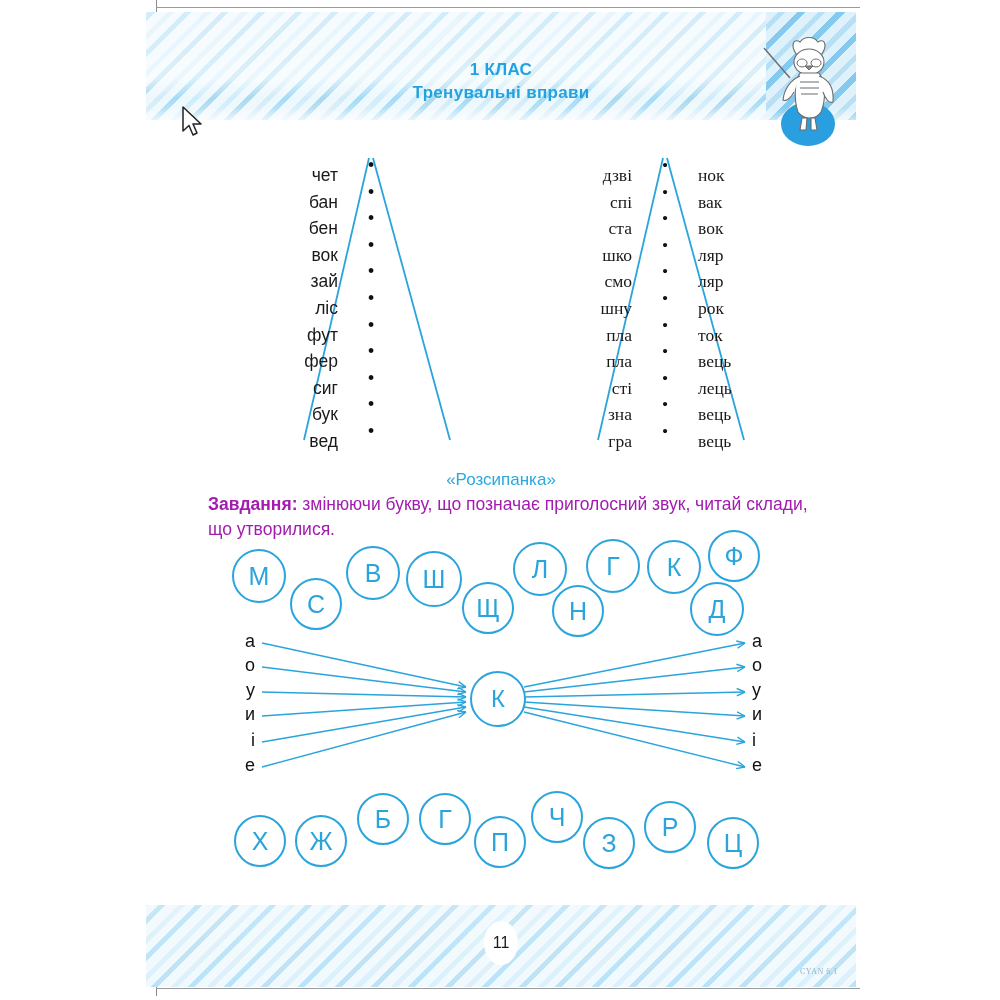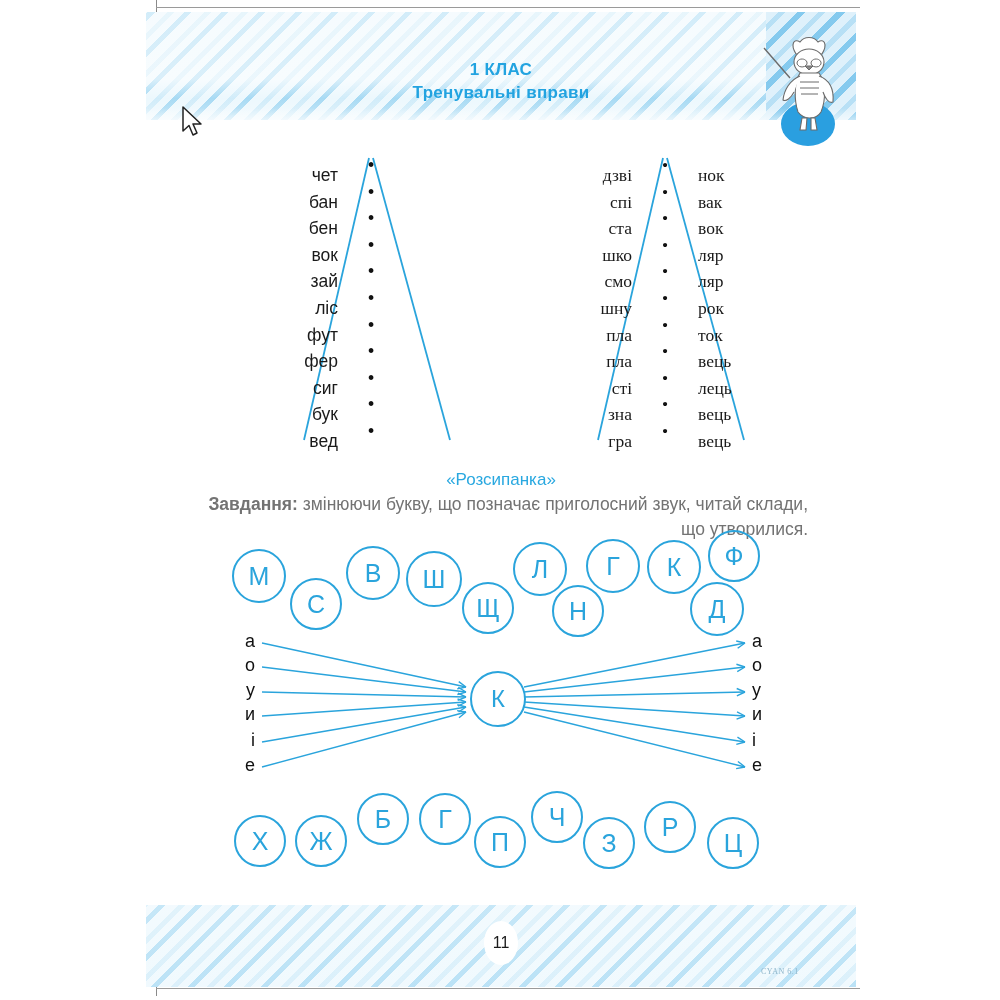--- a/index.html
+++ b/index.html
@@ -156,22 +156,21 @@
     left: 146px; top: 470px; width: 710px;
     text-align: center;
     color: #29a8e0;
     font-size: 17px;
   }
   .task {
     position: absolute;
     left: 208px; top: 492px; width: 600px;
     font-size: 17.5px;
     line-height: 25px;
-    color: #737373;
-    text-align: right;
+    color: #a21caf;
   }
   .task b { font-weight: bold; }
 
   
   .letters {
     position: absolute;
     left: 0; top: 0; width: 1000px; height: 1000px;
     pointer-events: none;
   }
   .lcircle {
@@ -211,21 +210,21 @@
   .pagenum {
     position: absolute;
     left: 484px; top: 921px;
     width: 34px; height: 44px;
     display: flex; align-items: center; justify-content: center;
     font-size: 16px;
     color: #1a1a1a;
   }
   .colormark {
     position: absolute;
-    left: 761px; top: 967px;
+    left: 800px; top: 967px;
     font-size: 8px;
     color: #8fb6cb;
     font-family: "Liberation Serif", serif;
     letter-spacing: 0.5px;
   }
 </style>
 </head>
 <body>
 
 <div class="page">

